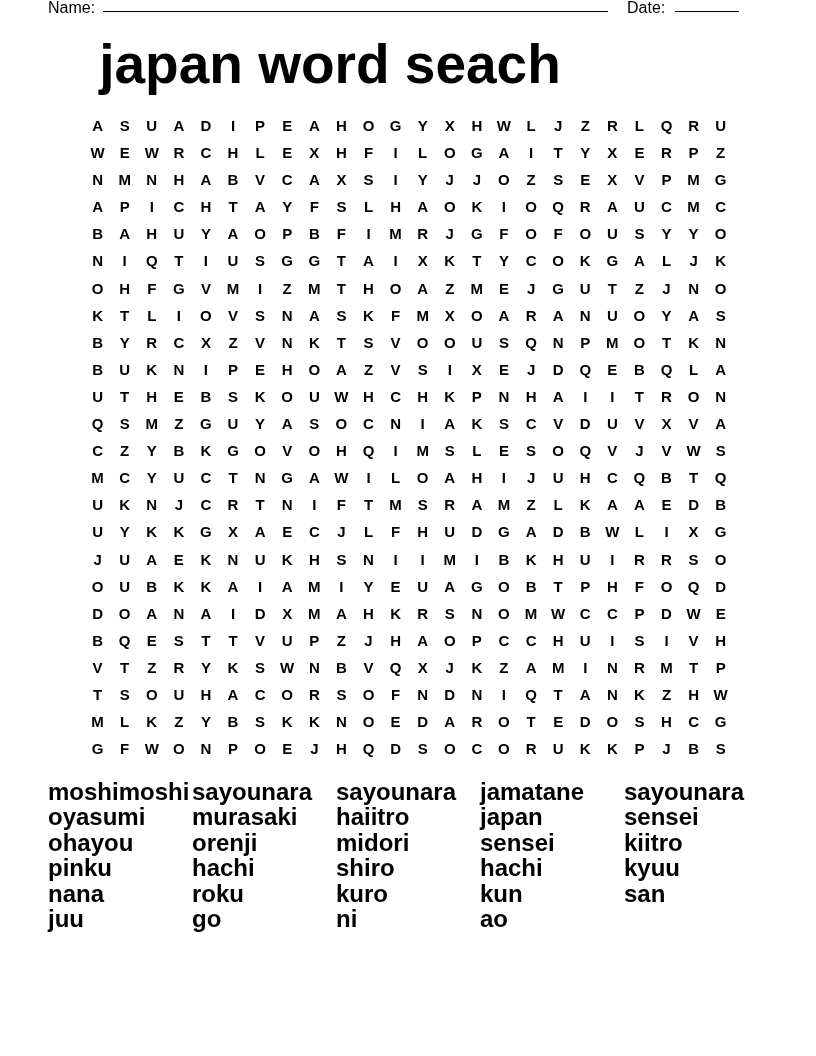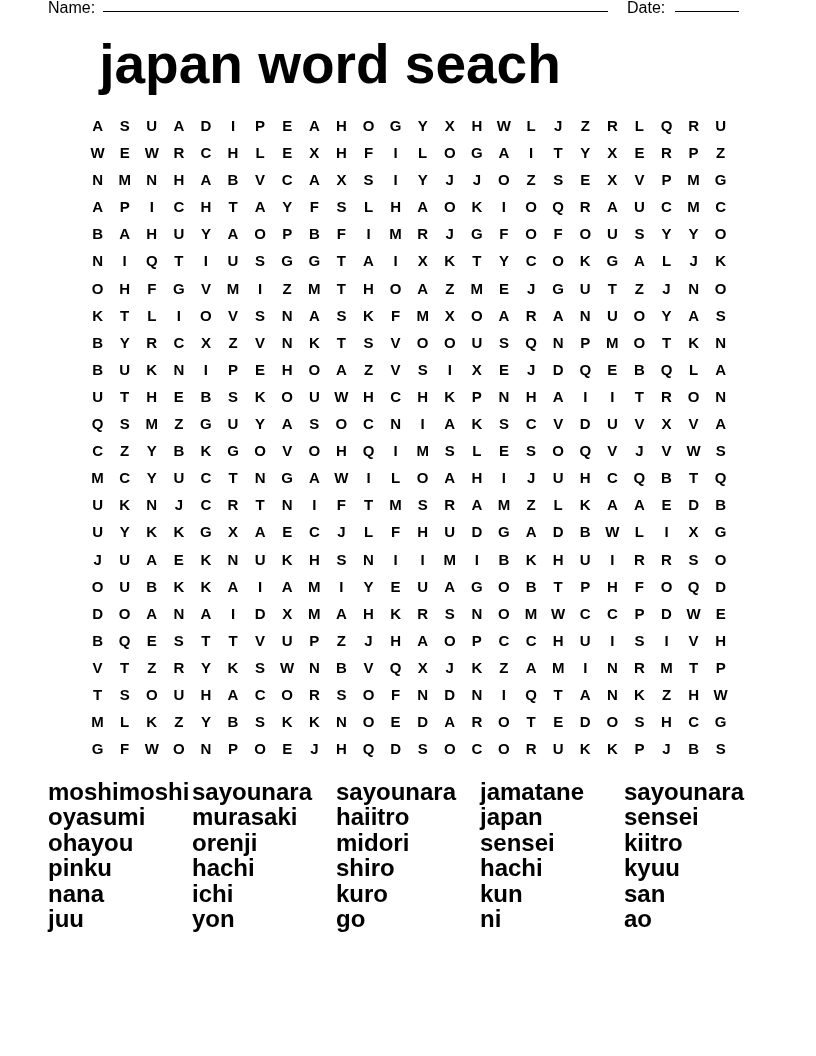--- a/index.html
+++ b/index.html
@@ -641,25 +641,24 @@
     <div class="word">orenji</div>
     <div class="word">midori</div>
     <div class="word">sensei</div>
     <div class="word">kiitro</div>
     <div class="word">pinku</div>
     <div class="word">hachi</div>
     <div class="word">shiro</div>
     <div class="word">hachi</div>
     <div class="word">kyuu</div>
     <div class="word">nana</div>
-    <div class="word">ichi</div>
+    <div class="word">roku</div>
     <div class="word">kuro</div>
     <div class="word">kun</div>
     <div class="word">san</div>
     <div class="word">juu</div>
-    <div class="word">yon</div>
     <div class="word">go</div>
     <div class="word">ni</div>
     <div class="word">ao</div>
     <div class="word"></div>
     <div class="word"></div>
     <div class="word"></div>
   </div>
 
 </body></html>

